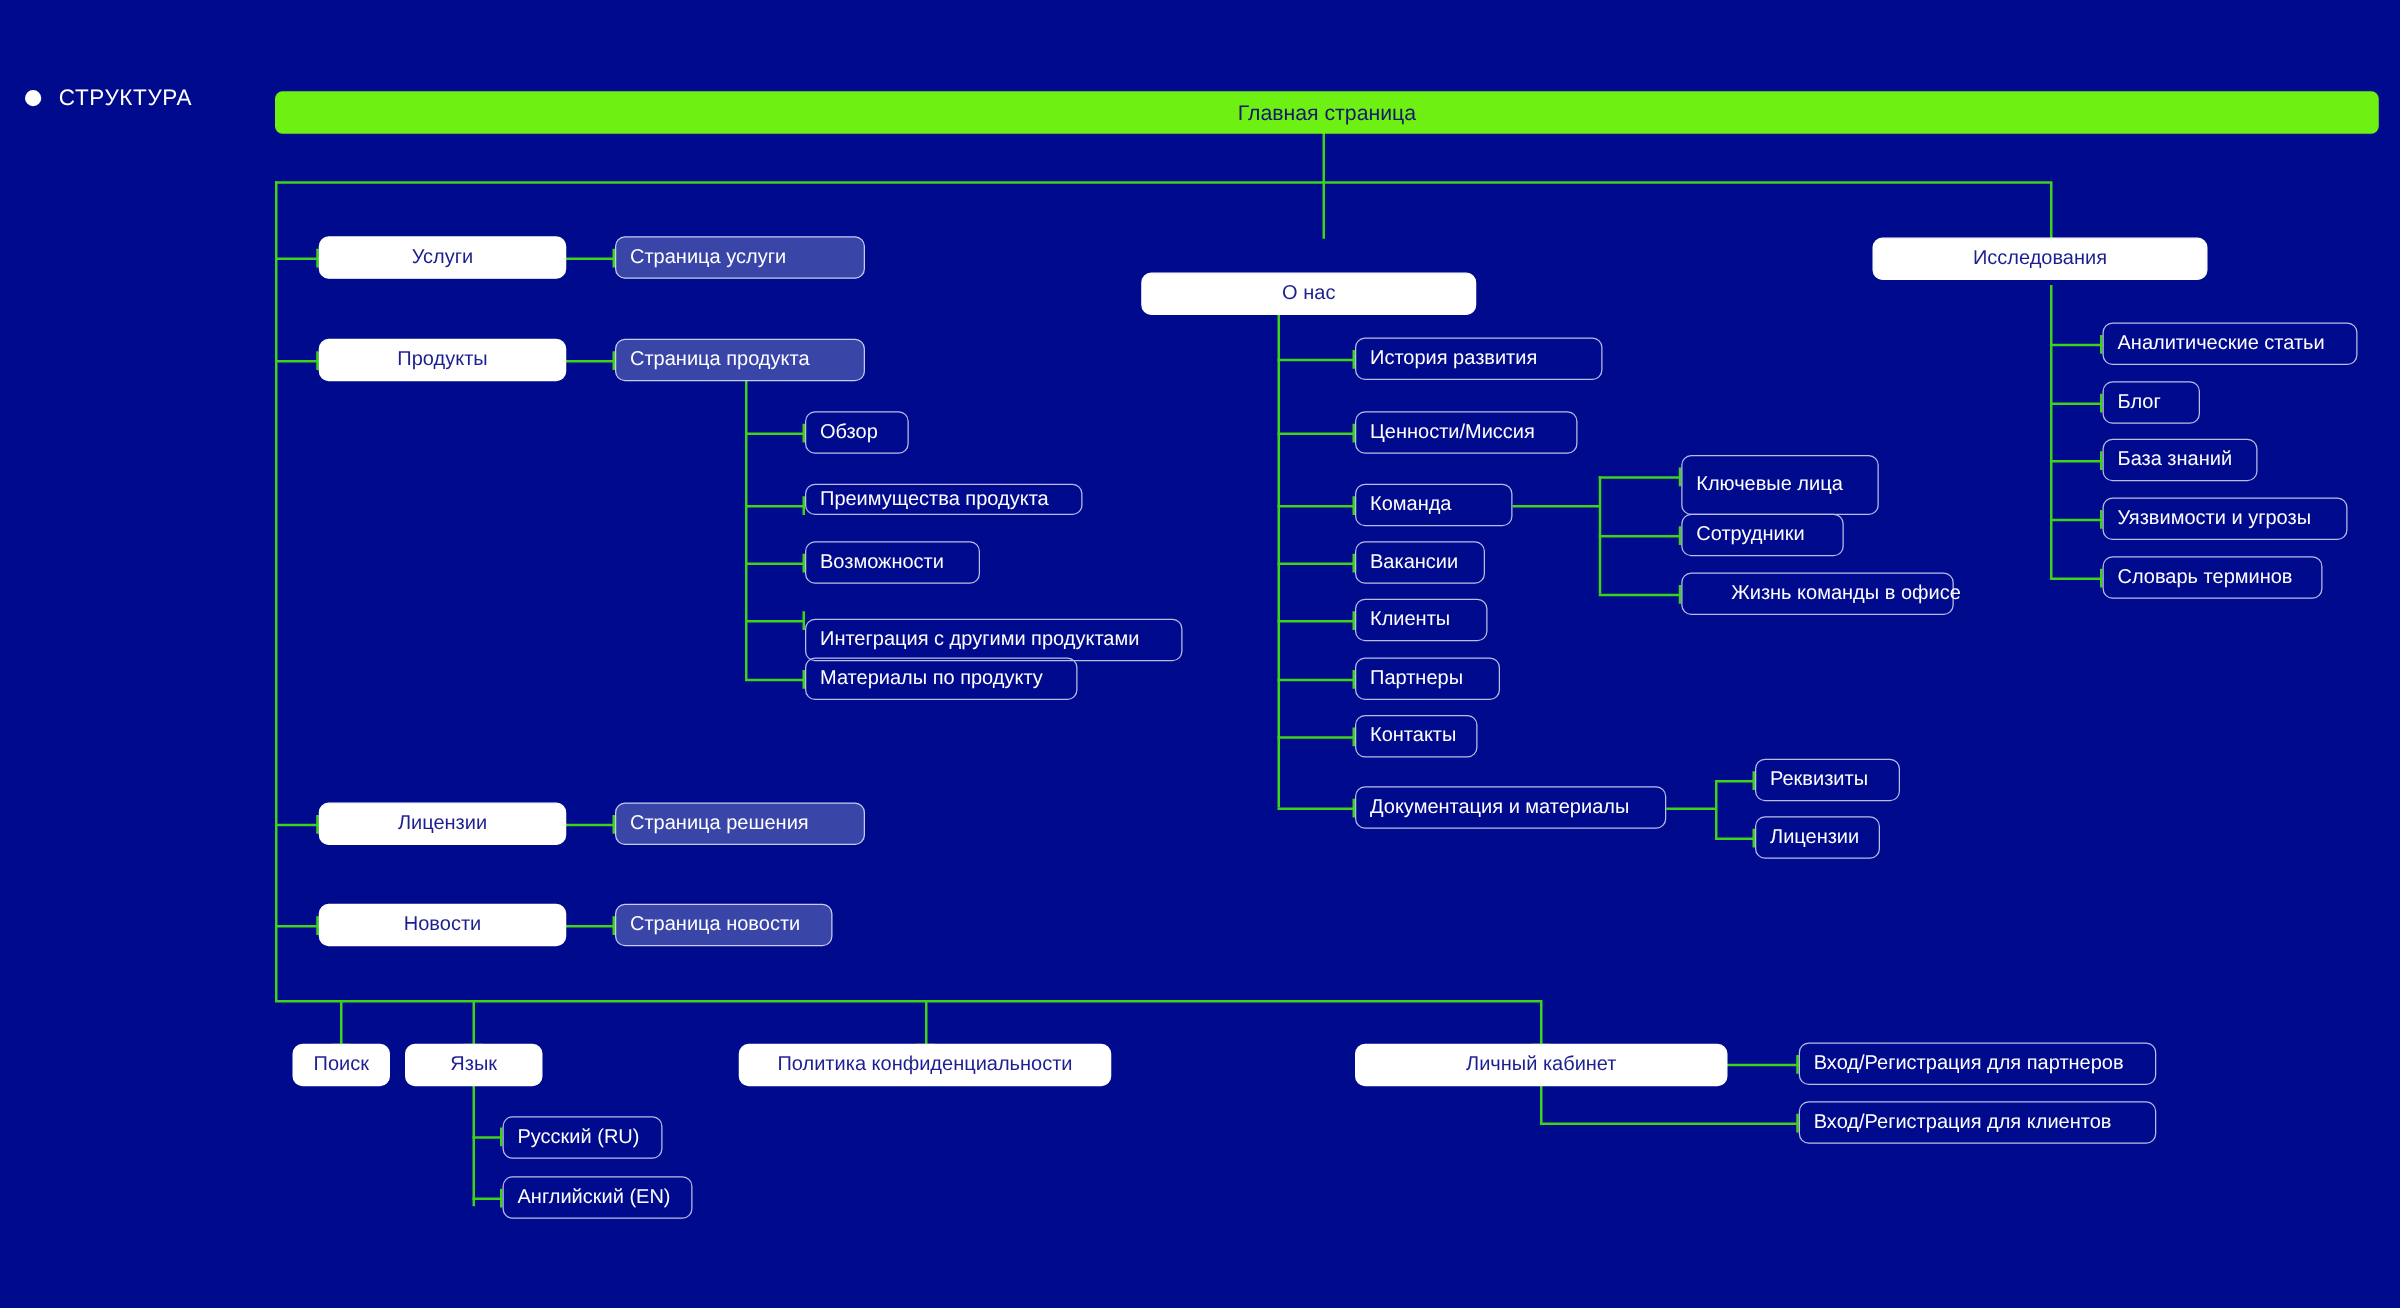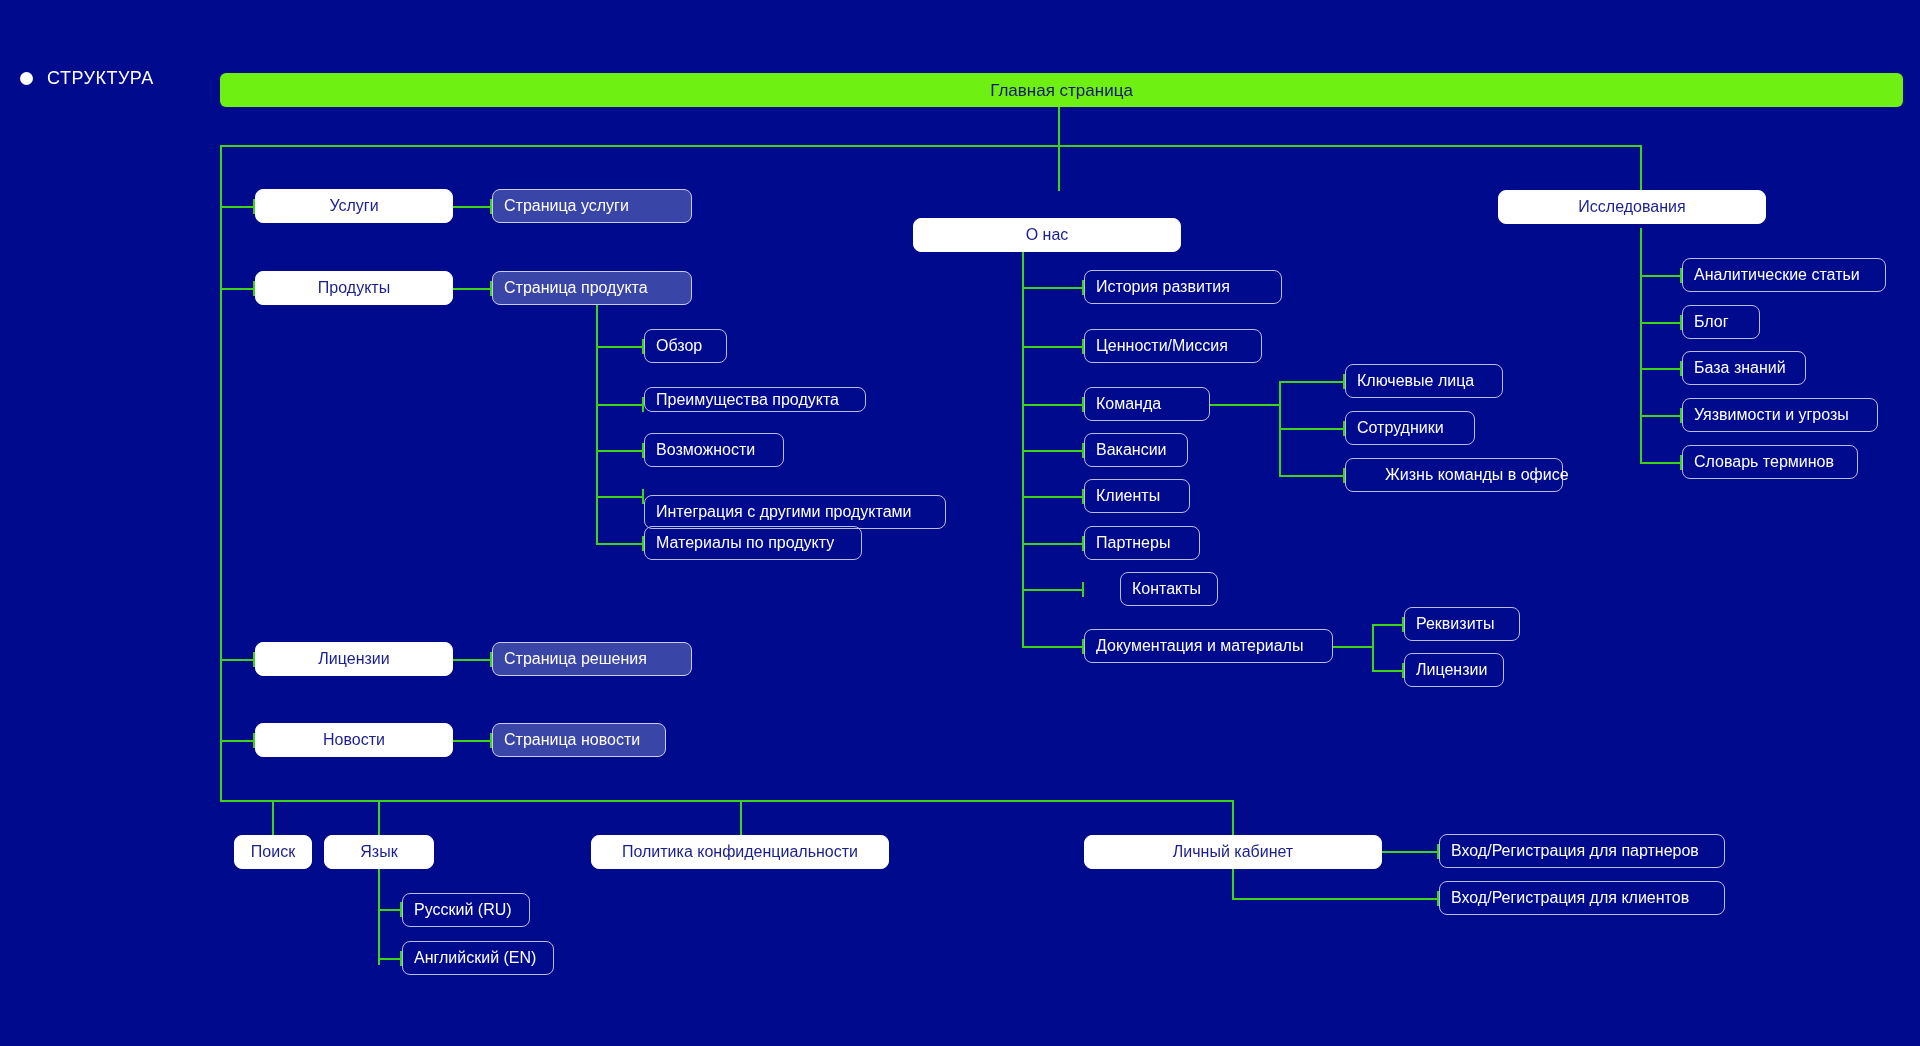--- a/index.html
+++ b/index.html
@@ -257,28 +257,28 @@
   </div>
   <div class="node leaf" style="left:1084px; top:433px; width:104px; height:34px;">
     <span>Вакансии</span>
   </div>
   <div class="node leaf" style="left:1084px; top:479px; width:106px; height:34px;">
     <span>Клиенты</span>
   </div>
   <div class="node leaf" style="left:1084px; top:526px; width:116px; height:34px;">
     <span>Партнеры</span>
   </div>
-  <div class="node leaf" style="left:1084px; top:572px; width:98px; height:34px;margin-left:36px;">
+  <div class="node leaf" style="left:1084px; top:572px; width:98px; height:34px;">
     <span>Контакты</span>
   </div>
   <div class="node leaf" style="left:1084px; top:629px; width:249px; height:34px;">
     <span>Документация и материалы</span>
   </div>
 
-  <div class="node leaf" style="left:1345px; top:364px; width:158px; height:34px;">
+  <div class="node leaf" style="left:1345px; top:364px; width:158px; height:48px;">
     <span>Ключевые лица</span>
   </div>
   <div class="node leaf" style="left:1345px; top:411px; width:130px; height:34px;">
     <span>Сотрудники</span>
   </div>
   <div class="node leaf" style="left:1345px; top:458px; width:218px; height:34px;padding-left:39px;">
     <span>Жизнь команды в офисе</span>
   </div>
 
   <div class="node leaf" style="left:1404px; top:607px; width:116px; height:34px;">

